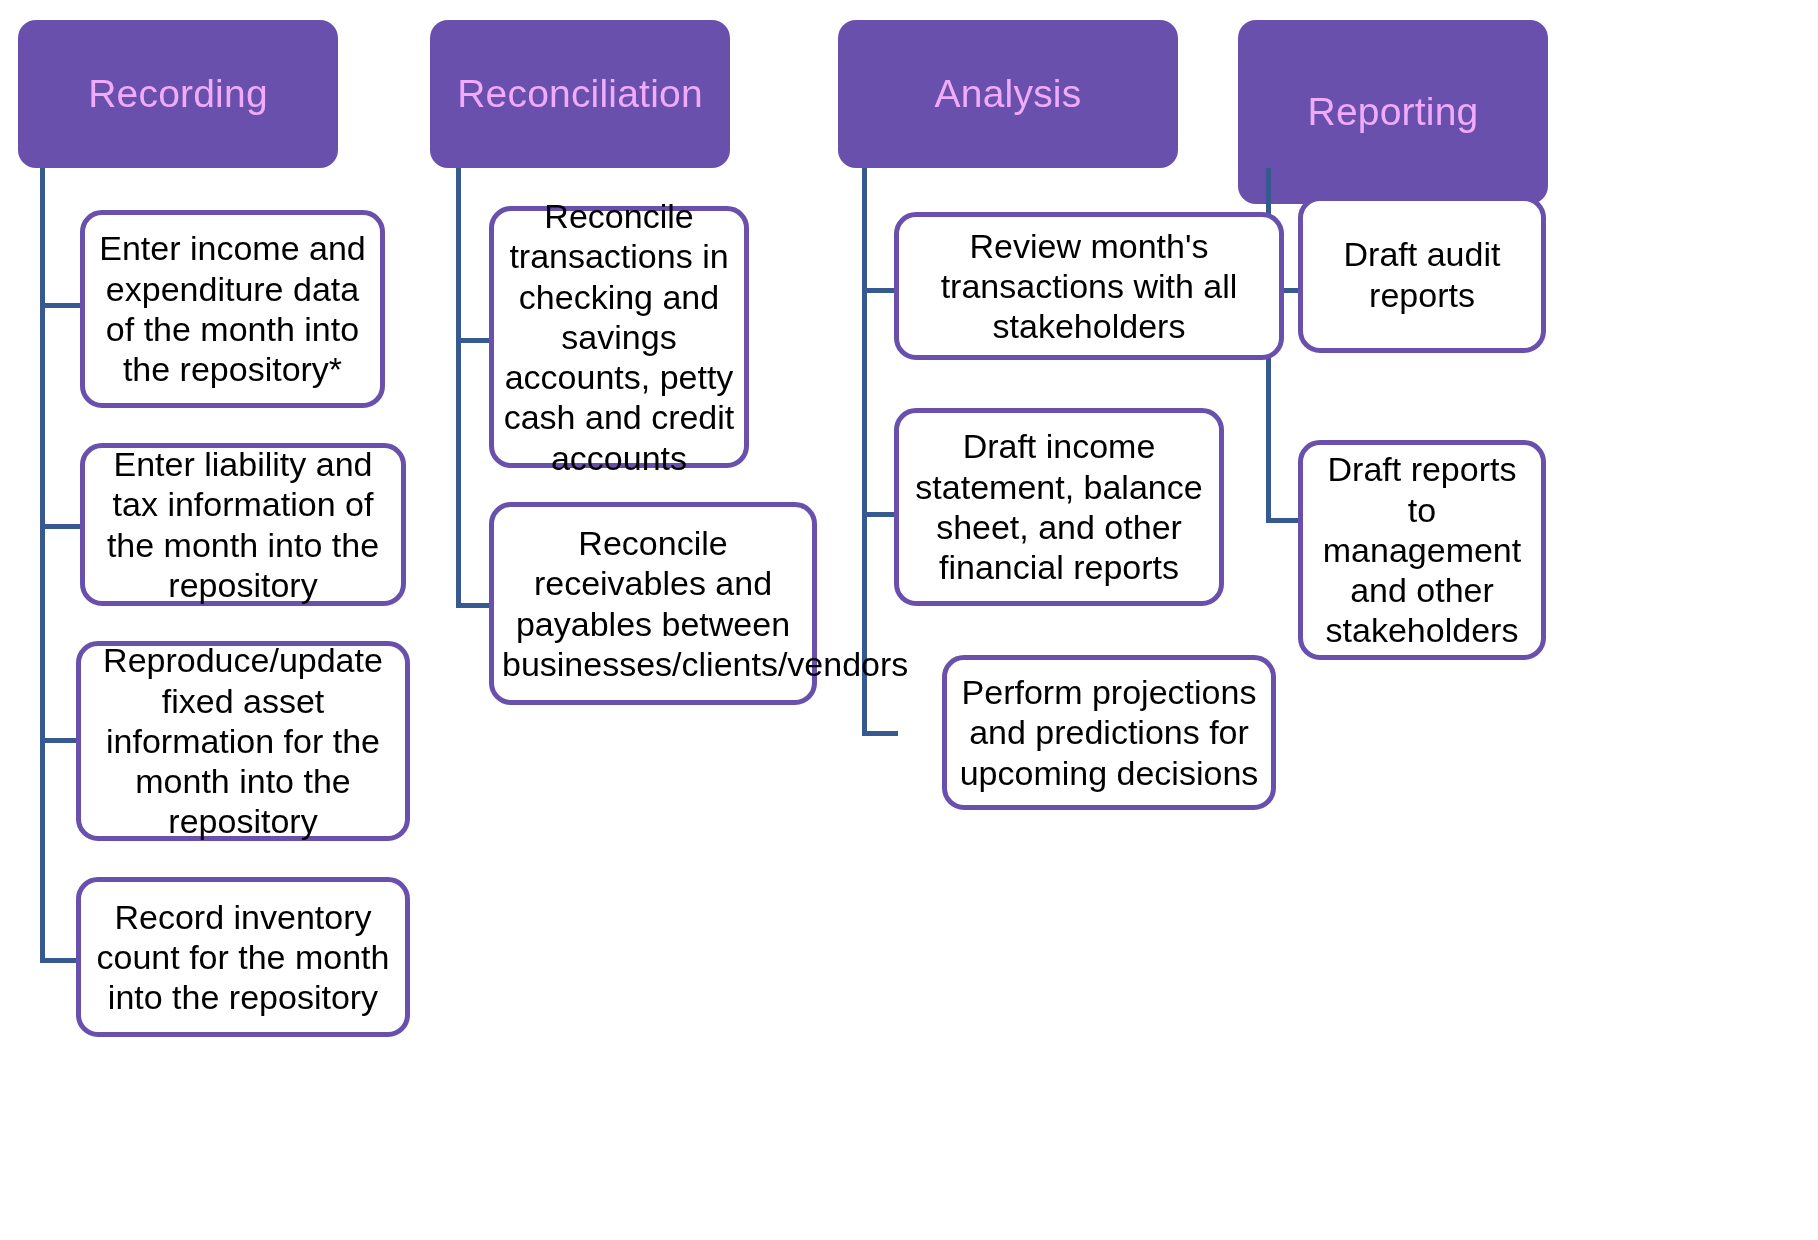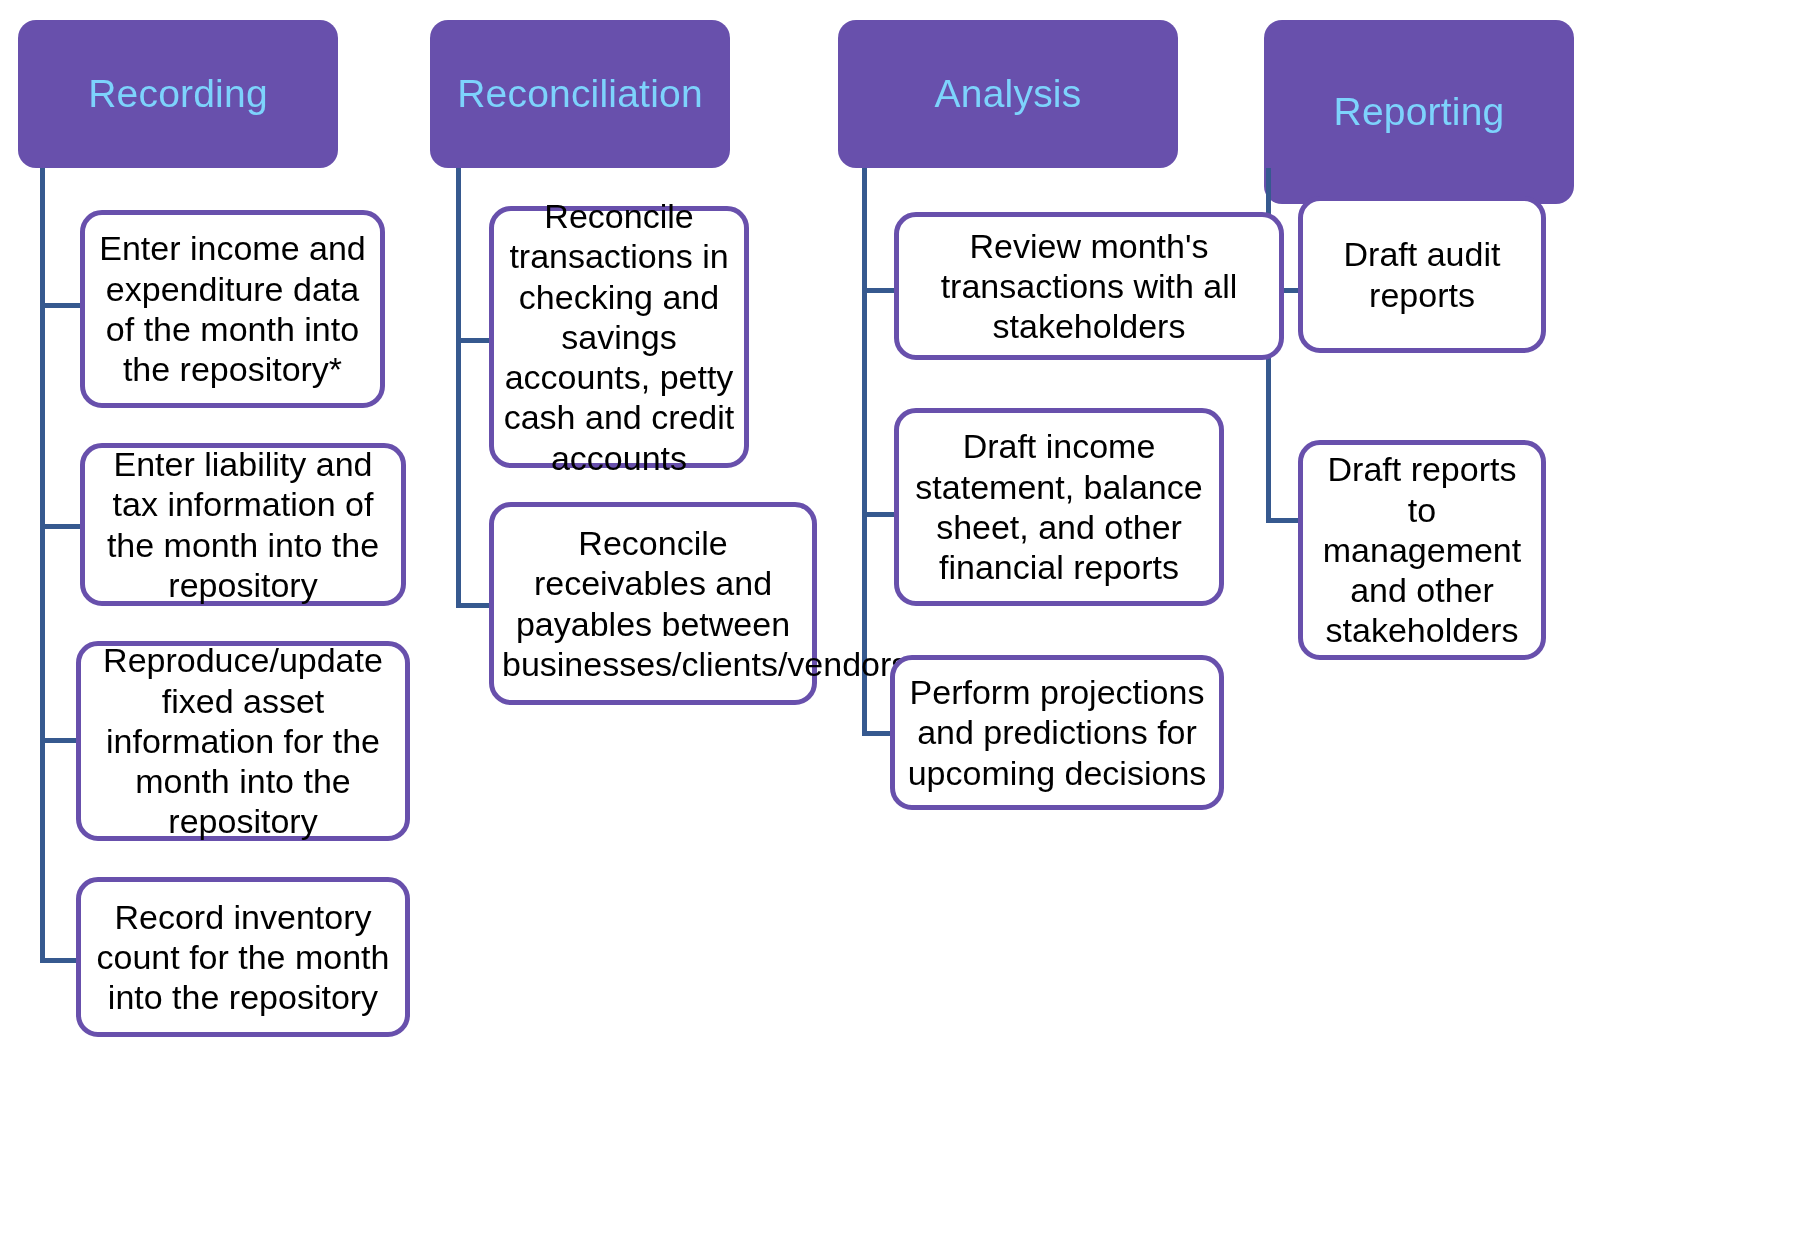--- a/index.html
+++ b/index.html
@@ -29,21 +29,21 @@
     top: 0;
     height: 1240px;
   }
 
   
   .col-header {
     position: absolute;
     top: 20px;
     border-radius: 18px;
     background: #6850AC;
-    color: #7dd3fc;
+    color: #f0abfc;
     display: flex;
     align-items: center;
     justify-content: center;
     text-align: center;
     box-sizing: border-box;
     font-size: 39px;
     font-weight: 400;
     letter-spacing: 0.2px;
     line-height: 1.1;
     padding: 4px 10px;
@@ -141,27 +141,27 @@
     <div class="stub" style="left:862px; top:288px; width:36px;"></div>
     <div class="stub" style="left:862px; top:512px; width:36px;"></div>
     <div class="stub" style="left:862px; top:731px; width:36px;"></div>
 
     <div class="leaf" style="left:894px; top:212px; width:390px; height:148px;justify-content:flex-end;">
       <span>Review month's transactions with all stakeholders</span>
     </div>
     <div class="leaf" style="left:894px; top:408px; width:330px; height:198px;">
       <span>Draft income statement, balance sheet, and other financial reports</span>
     </div>
-    <div class="leaf" style="left:890px; top:655px; width:334px; height:155px;">
+    <div class="leaf" style="left:942px; top:655px; width:334px; height:155px;">
       <span>Perform projections and predictions for upcoming decisions</span>
     </div>
   </div>
 
   <div class="column">
-    <div class="col-header" style="left:1238px; width:310px; height:184px;margin-left:26px;">
+    <div class="col-header" style="left:1238px; width:310px; height:184px;">
       <span>Reporting</span>
     </div>
 
     <div class="spine" style="left:1266px; top:168px; height:355px;"></div>
 
     <div class="stub" style="left:1266px; top:288px; width:36px;"></div>
     <div class="stub" style="left:1266px; top:518px; width:36px;"></div>
 
     <div class="leaf" style="left:1298px; top:196px; width:248px; height:157px;">
       <span>Draft audit reports</span>

